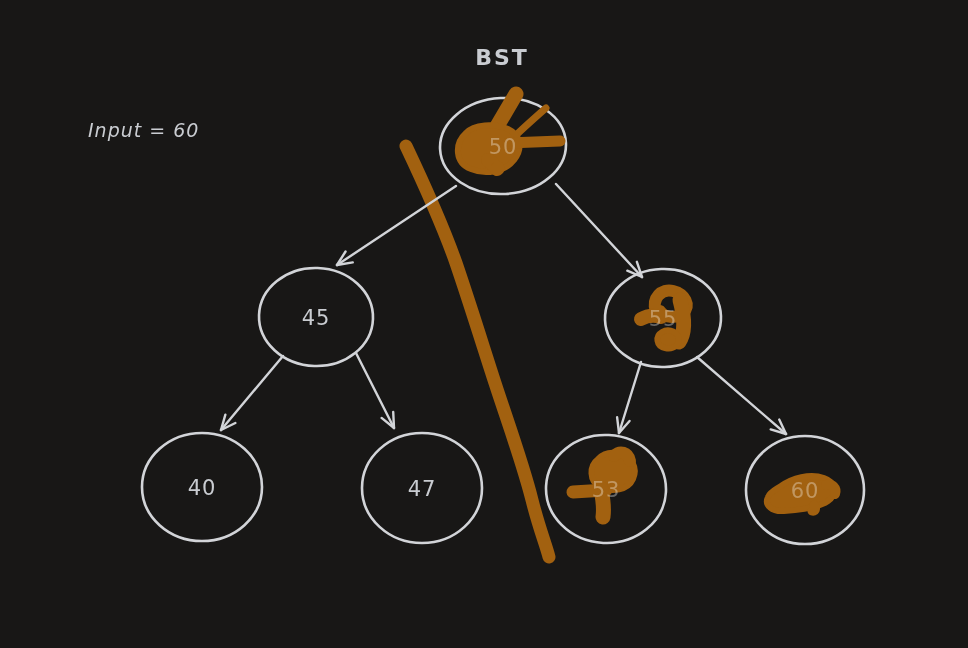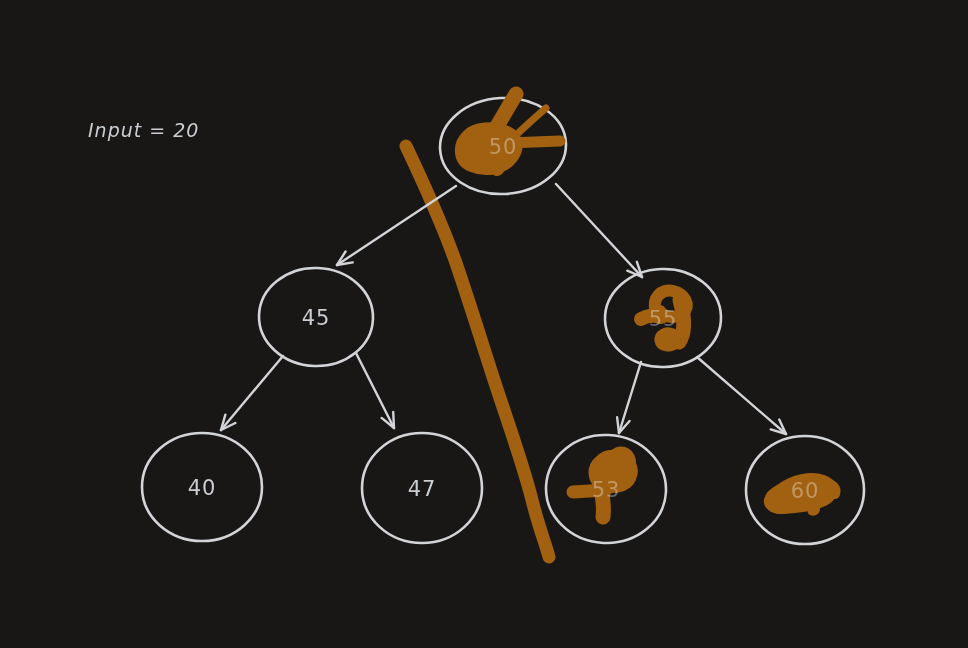--- a/index.html
+++ b/index.html
@@ -28,21 +28,22 @@
   text {
     font-family: "DejaVu Sans", sans-serif;
     font-size: 21px;
     letter-spacing: 1px;
   }
 </style>
 </head>
 <body>
 
 <div class="canvas" style="background: rgb(24, 23, 22);">
-  <div class="annotation" style="color: rgb(201, 204, 209);">Input = 20</div>
+  <div class="title" style="color: rgb(201, 204, 209);">BST</div>
+  <div class="annotation" style="color: rgb(201, 204, 209);">Input = 60</div>
   <svg id="scene-svg" width="968" height="648" viewBox="0 0 968 648">
       <g fill="none" stroke="#d2d4d8" stroke-width="2.6">
         <g>
           <ellipse cx="503" cy="146" rx="63" ry="48" transform="rotate(-3 503 146)"></ellipse>
         </g>
         <g>
           <ellipse cx="316" cy="317" rx="57" ry="49" transform="rotate(2 316 317)"></ellipse>
         </g>
         <g>
           <ellipse cx="663" cy="318" rx="58" ry="49" transform="rotate(-2 663 318)"></ellipse>

